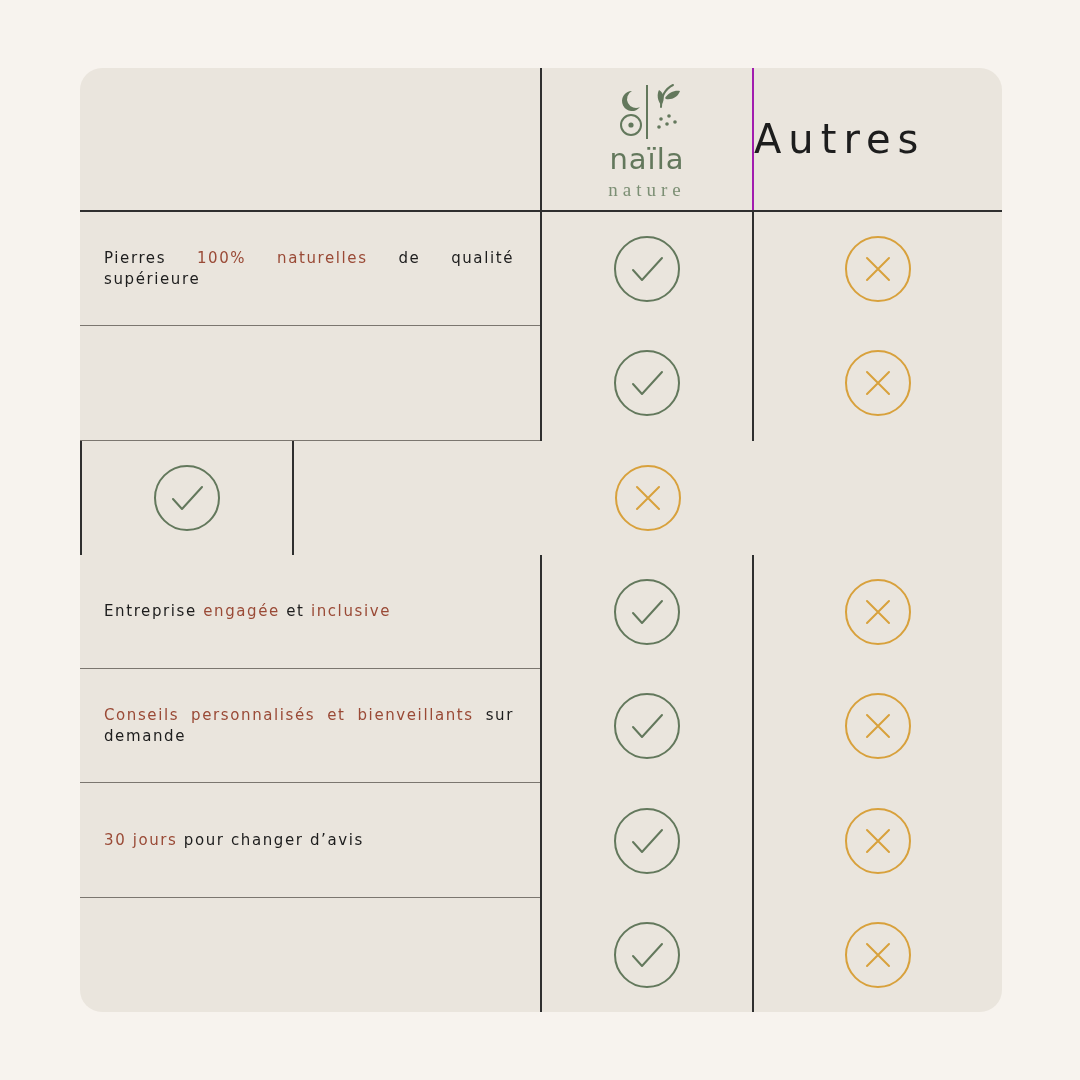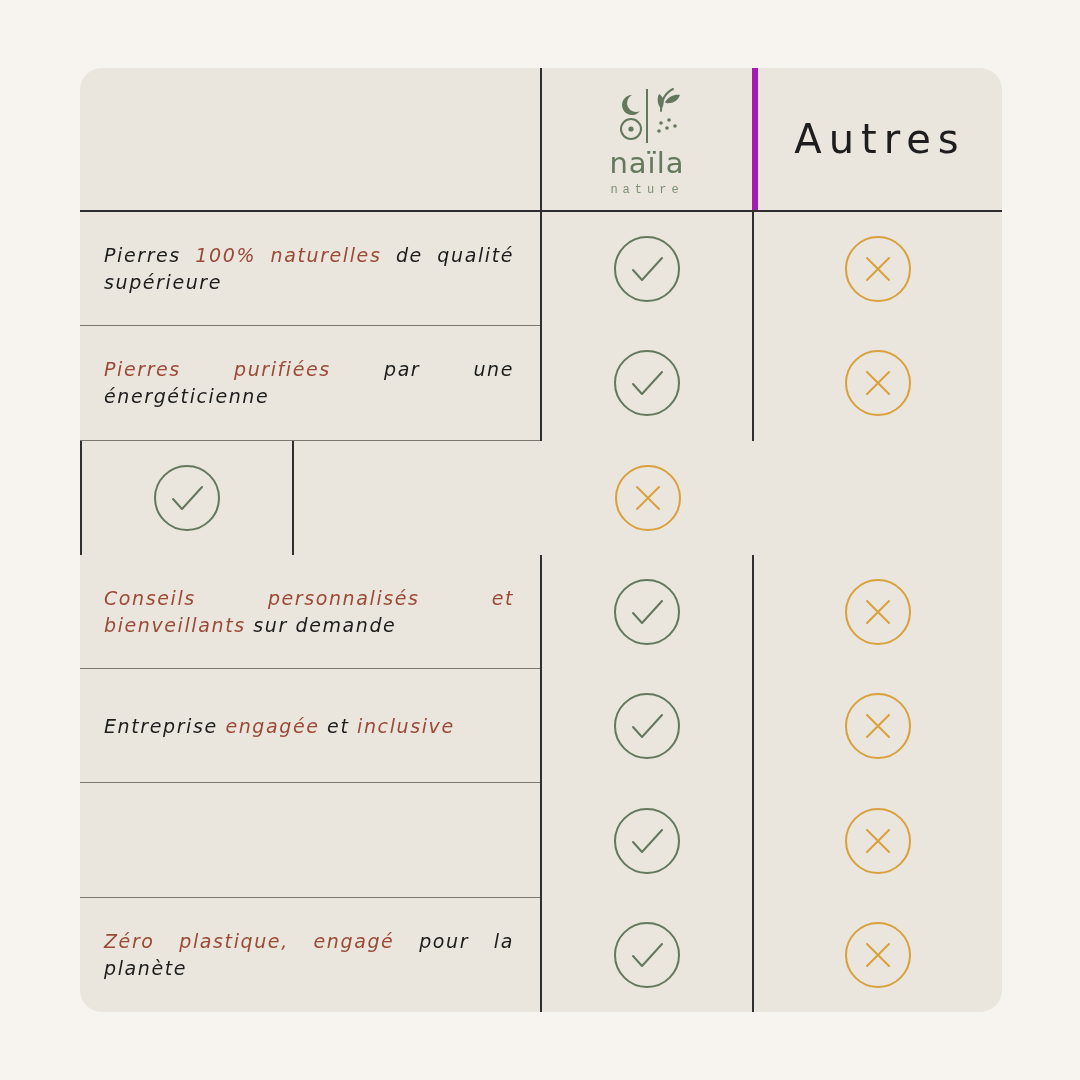--- a/index.html
+++ b/index.html
@@ -25,34 +25,34 @@
   }
   
   .thead {
     display: flex;
     height: 144px;
     flex: 0 0 144px;
     border-bottom: 2px solid #2f2f2f;
   }
   .col-feature { flex: 0 0 460px; position: relative; }
   .col-naila   { flex: 0 0 212px; position: relative; border-left: 2px solid #2f2f2f; display:flex; align-items:center; justify-content:center;}
-  .col-autres  { flex: 1 1 auto;  position: relative; border-left: 6px solid #a21caf; display:flex; align-items:center; justify-content:center;}
+  .col-autres  { flex: 1 1 auto;  position: relative; border-left: 2px solid #a21caf; display:flex; align-items:center; }
 
   .brand { text-align: center; transform: translateY(2px); }
   .brand-mark { display:block; margin: 0 auto 2px; }
   .brand-name {
     font-family: "DejaVu Sans", sans-serif;
     font-size: 29px;
     letter-spacing: 1px;
     color: #63785c;
     line-height: 1;
   }
   .brand-sub {
-    font-family: Liberation Mono, monospace;
-    font-size: 12px;
+    font-family: Liberation Serif, serif;
+    font-size: 19px;
     letter-spacing: 5px;
     color: #7c8f74;
     margin-top: 5px;
   }
   .autres-title {
     font-family: "DejaVu Sans", sans-serif;
     font-size: 40px;
     letter-spacing: 7px;
     color: #1d1d1d;
   }
@@ -85,27 +85,26 @@
     display: flex; align-items: center; justify-content: center;
   }
   .cell-cross {
     flex: 1 1 auto;
     border-left: 2px solid #2f2f2f;
     display: flex; align-items: center; justify-content: center;
   }
 
   .feature-text {
     font-family: "DejaVu Sans", sans-serif;
-    font-size: 19px;
+    font-size: 15px;
     letter-spacing: 1.6px;
     line-height: 1.42;
     color: #1d1d1d;
     text-align: justify;
     width: 100%;
-    font-style: italic;
   }
   .feature-text .hl { color: #9a4a36; }
 
   svg { display: block; }
 </style>
 </head>
 <body>
 
 <div class="page">
   <div class="table">
@@ -164,41 +163,62 @@
             <span>
               <svg width="68" height="68" viewBox="0 0 68 68" fill="none" stroke="#d8a13c" stroke-width="2">
                 <circle cx="34" cy="34" r="32"></circle>
                 <path d="M23 23 L45 45 M45 23 L23 45" stroke-linecap="round"></path>
               </svg>
             </span>
           </div>
         </div>
         <div class="row">
           <div class="cell-feature">
-            <div class="feature-text"><span class="hl">Pierres purifiées</span><span> par une énergéticienne</span></div>
-            <span class="sep"></span>
-          </div>
-          <div class="cell-mark">
-            <span>
-              <svg width="68" height="68" viewBox="0 0 68 68" fill="none" stroke="#63785c" stroke-width="2">
-                <circle cx="34" cy="34" r="32"></circle>
-                <path d="M20 35 L29 45 L49 23" stroke-linecap="round" stroke-linejoin="round"></path>
-              </svg>
-            </span>
-          </div>
-          <div class="cell-cross">
-            <span>
-              <svg width="68" height="68" viewBox="0 0 68 68" fill="none" stroke="#d8a13c" stroke-width="2">
-                <circle cx="34" cy="34" r="32"></circle>
-                <path d="M23 23 L45 45 M45 23 L23 45" stroke-linecap="round"></path>
-              </svg>
-            </span>
-          </div>
-        </div>
-        <div class="row">
+            <span class="sep"></span>
+          </div>
+          <div class="cell-mark">
+            <span>
+              <svg width="68" height="68" viewBox="0 0 68 68" fill="none" stroke="#63785c" stroke-width="2">
+                <circle cx="34" cy="34" r="32"></circle>
+                <path d="M20 35 L29 45 L49 23" stroke-linecap="round" stroke-linejoin="round"></path>
+              </svg>
+            </span>
+          </div>
+          <div class="cell-cross">
+            <span>
+              <svg width="68" height="68" viewBox="0 0 68 68" fill="none" stroke="#d8a13c" stroke-width="2">
+                <circle cx="34" cy="34" r="32"></circle>
+                <path d="M23 23 L45 45 M45 23 L23 45" stroke-linecap="round"></path>
+              </svg>
+            </span>
+          </div>
+        </div>
+        <div class="row">
+          <div class="cell-mark">
+            <span>
+              <svg width="68" height="68" viewBox="0 0 68 68" fill="none" stroke="#63785c" stroke-width="2">
+                <circle cx="34" cy="34" r="32"></circle>
+                <path d="M20 35 L29 45 L49 23" stroke-linecap="round" stroke-linejoin="round"></path>
+              </svg>
+            </span>
+          </div>
+          <div class="cell-cross">
+            <span>
+              <svg width="68" height="68" viewBox="0 0 68 68" fill="none" stroke="#d8a13c" stroke-width="2">
+                <circle cx="34" cy="34" r="32"></circle>
+                <path d="M23 23 L45 45 M45 23 L23 45" stroke-linecap="round"></path>
+              </svg>
+            </span>
+          </div>
+        </div>
+        <div class="row">
+          <div class="cell-feature">
+            <div class="feature-text"><span>Entreprise </span><span class="hl">engagée</span><span> et </span><span class="hl">inclusive</span></div>
+            <span class="sep"></span>
+          </div>
           <div class="cell-mark">
             <span>
               <svg width="68" height="68" viewBox="0 0 68 68" fill="none" stroke="#63785c" stroke-width="2">
                 <circle cx="34" cy="34" r="32"></circle>
                 <path d="M20 35 L29 45 L49 23" stroke-linecap="round" stroke-linejoin="round"></path>
               </svg>
             </span>
           </div>
           <div class="cell-cross">
             <span>
@@ -226,64 +246,43 @@
             <span>
               <svg width="68" height="68" viewBox="0 0 68 68" fill="none" stroke="#d8a13c" stroke-width="2">
                 <circle cx="34" cy="34" r="32"></circle>
                 <path d="M23 23 L45 45 M45 23 L23 45" stroke-linecap="round"></path>
               </svg>
             </span>
           </div>
         </div>
         <div class="row">
           <div class="cell-feature">
-            <div class="feature-text"><span>Entreprise </span><span class="hl">engagée</span><span> et </span><span class="hl">inclusive</span></div>
-            <span class="sep"></span>
-          </div>
-          <div class="cell-mark">
-            <span>
-              <svg width="68" height="68" viewBox="0 0 68 68" fill="none" stroke="#63785c" stroke-width="2">
-                <circle cx="34" cy="34" r="32"></circle>
-                <path d="M20 35 L29 45 L49 23" stroke-linecap="round" stroke-linejoin="round"></path>
-              </svg>
-            </span>
-          </div>
-          <div class="cell-cross">
-            <span>
-              <svg width="68" height="68" viewBox="0 0 68 68" fill="none" stroke="#d8a13c" stroke-width="2">
-                <circle cx="34" cy="34" r="32"></circle>
-                <path d="M23 23 L45 45 M45 23 L23 45" stroke-linecap="round"></path>
-              </svg>
-            </span>
-          </div>
-        </div>
-        <div class="row">
-          <div class="cell-feature">
-            <span class="sep"></span>
-          </div>
-          <div class="cell-mark">
-            <span>
-              <svg width="68" height="68" viewBox="0 0 68 68" fill="none" stroke="#63785c" stroke-width="2">
-                <circle cx="34" cy="34" r="32"></circle>
-                <path d="M20 35 L29 45 L49 23" stroke-linecap="round" stroke-linejoin="round"></path>
-              </svg>
-            </span>
-          </div>
-          <div class="cell-cross">
-            <span>
-              <svg width="68" height="68" viewBox="0 0 68 68" fill="none" stroke="#d8a13c" stroke-width="2">
-                <circle cx="34" cy="34" r="32"></circle>
-                <path d="M23 23 L45 45 M45 23 L23 45" stroke-linecap="round"></path>
-              </svg>
-            </span>
-          </div>
-        </div>
-        <div class="row">
-          <div class="cell-feature">
-            <div class="feature-text"><span class="hl">Zéro plastique, engagé</span><span> pour la planète</span></div>
+            <div class="feature-text"><span class="hl">30 jours</span><span> pour changer d’avis</span></div>
+            <span class="sep"></span>
+          </div>
+          <div class="cell-mark">
+            <span>
+              <svg width="68" height="68" viewBox="0 0 68 68" fill="none" stroke="#63785c" stroke-width="2">
+                <circle cx="34" cy="34" r="32"></circle>
+                <path d="M20 35 L29 45 L49 23" stroke-linecap="round" stroke-linejoin="round"></path>
+              </svg>
+            </span>
+          </div>
+          <div class="cell-cross">
+            <span>
+              <svg width="68" height="68" viewBox="0 0 68 68" fill="none" stroke="#d8a13c" stroke-width="2">
+                <circle cx="34" cy="34" r="32"></circle>
+                <path d="M23 23 L45 45 M45 23 L23 45" stroke-linecap="round"></path>
+              </svg>
+            </span>
+          </div>
+        </div>
+        <div class="row">
+          <div class="cell-feature">
+            <span class="sep"></span>
           </div>
           <div class="cell-mark">
             <span>
               <svg width="68" height="68" viewBox="0 0 68 68" fill="none" stroke="#63785c" stroke-width="2">
                 <circle cx="34" cy="34" r="32"></circle>
                 <path d="M20 35 L29 45 L49 23" stroke-linecap="round" stroke-linejoin="round"></path>
               </svg>
             </span>
           </div>
           <div class="cell-cross">

